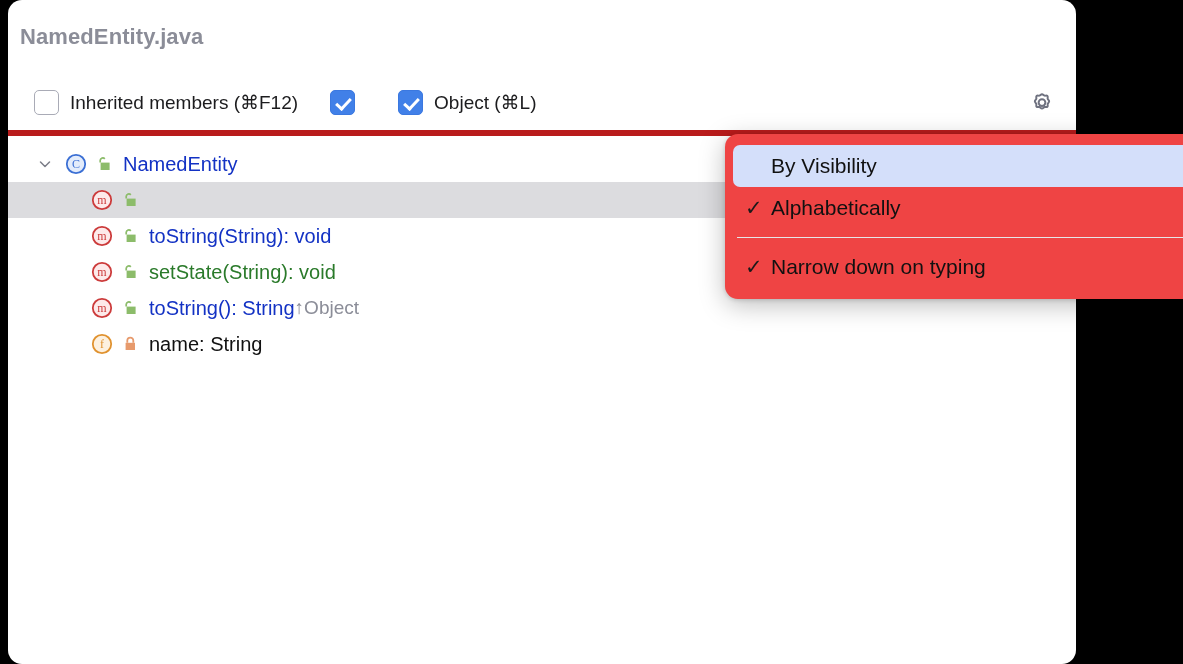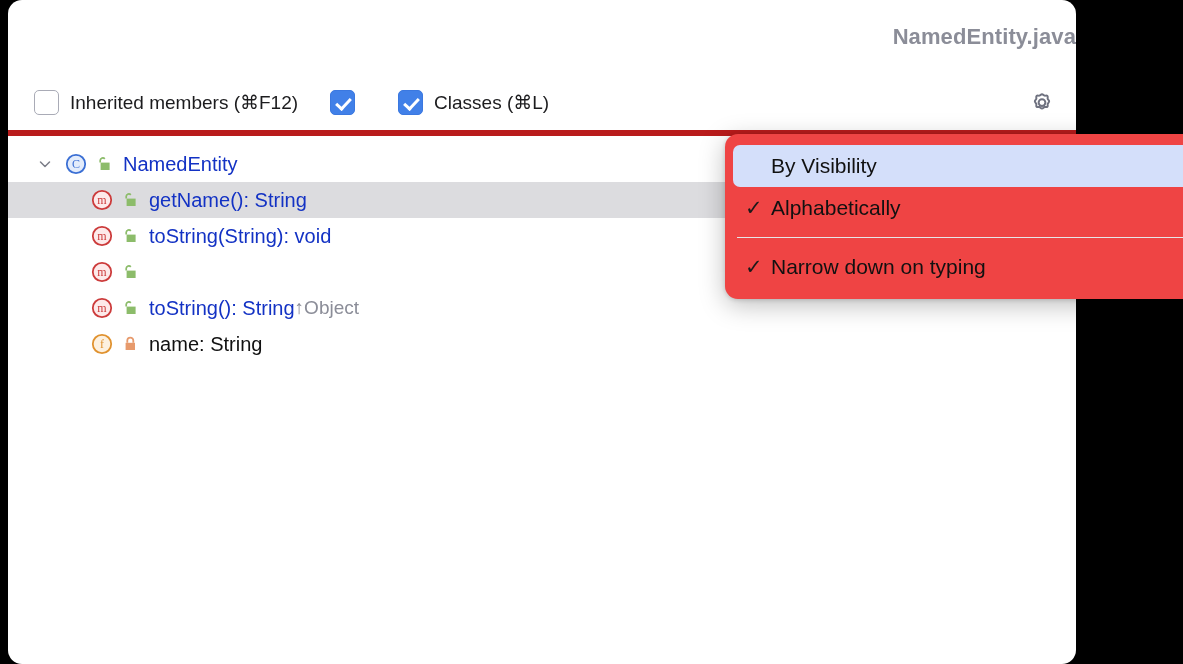--- a/index.html
+++ b/index.html
@@ -28,22 +28,23 @@
     height: 664px;
     background: #ffffff;
     border-radius: 14px;
     overflow: hidden;
   }
 
   .titlebar {
     height: 74px;
     display: flex;
     align-items: center;
-    justify-content: flex-end;
+    justify-content: flex-start;
     user-select: none;
+    margin-left: 12px;
   }
   .title-text {
     font-size: 22px;
     font-weight: bold;
     color: #8b8d98;
     letter-spacing: 0.1px;
   }
 
   
   .toolbar {
@@ -225,21 +226,21 @@
         <span class="cb-box off"></span>
         <span class="cb-label">Inherited members (⌘F12)</span>
       </label>
 
       <label class="cb-item">
         <span class="cb-box on"></span>
       </label>
 
       <label class="cb-item">
         <span class="cb-box on"></span>
-        <span class="cb-label">Classes (⌘L)</span>
+        <span class="cb-label">Object (⌘L)</span>
       </label>
 
       <span class="gear-btn">
         <svg width="28" height="28" viewBox="0 0 24 24" fill="none" stroke="#6f7280" stroke-width="1.7" stroke-linejoin="round">
           <path d="M12 3.1c1.0 0 1.35 1.0 2.2 1.25 .86 .25 1.66 -.46 2.4 .28 .74 .74 .03 1.54 .28 2.4 .25 .85 1.25 1.2 1.25 2.2 0 1.0 -1.0 1.35 -1.25 2.2 -.25 .86 .46 1.66 -.28 2.4 -.74 .74 -1.54 .03 -2.4 .28 -.85 .25 -1.2 1.25 -2.2 1.25 -1.0 0 -1.35 -1.0 -2.2 -1.25 -.86 -.25 -1.66 .46 -2.4 -.28 -.74 -.74 -.03 -1.54 -.28 -2.4 -.25 -.85 -1.25 -1.2 -1.25 -2.2 0 -1.0 1.0 -1.35 1.25 -2.2 .25 -.86 -.46 -1.66 .28 -2.4 .74 -.74 1.54 -.03 2.4 -.28 .85 -.25 1.2 -1.25 2.2 -1.25 z" transform="translate(0,2.2)"></path>
           <circle cx="12" cy="12.5" r="2.9"></circle>
         </svg>
       </span>
 
     </div>
@@ -274,21 +275,20 @@
             <circle cx="12" cy="12" r="9.2" fill="#fdeaea" stroke="#cc3b3b" stroke-width="1.8"></circle>
             <text x="12" y="16.3" text-anchor="middle" font-family="Liberation Serif, serif" font-size="12" fill="#cc3b3b">m</text>
           </svg>
         </span>
         <span class="lock-icon">
           <svg width="17" height="18" viewBox="0 0 17 18">
             <path d="M4.2 7.6 V5.4 a2.6 2.6 0 0 1 4.6 -1.5" fill="none" stroke="#8cbc6a" stroke-width="1.7"></path>
             <rect x="4.6" y="7.6" width="9" height="7.4" fill="#8cbc6a"></rect>
           </svg>
         </span>
-        <span class="node-label c-blue">getName(): String</span>
       </div>
 
       <div class="tree-row">
         <span class="indent"></span>
         <span class="kind-icon">
           <svg width="24" height="24" viewBox="0 0 24 24">
             <circle cx="12" cy="12" r="9.2" fill="#fdeaea" stroke="#cc3b3b" stroke-width="1.8"></circle>
             <text x="12" y="16.3" text-anchor="middle" font-family="Liberation Serif, serif" font-size="12" fill="#cc3b3b">m</text>
           </svg>
         </span>
@@ -308,20 +308,21 @@
             <circle cx="12" cy="12" r="9.2" fill="#fdeaea" stroke="#cc3b3b" stroke-width="1.8"></circle>
             <text x="12" y="16.3" text-anchor="middle" font-family="Liberation Serif, serif" font-size="12" fill="#cc3b3b">m</text>
           </svg>
         </span>
         <span class="lock-icon">
           <svg width="17" height="18" viewBox="0 0 17 18">
             <path d="M4.2 7.6 V5.4 a2.6 2.6 0 0 1 4.6 -1.5" fill="none" stroke="#8cbc6a" stroke-width="1.7"></path>
             <rect x="4.6" y="7.6" width="9" height="7.4" fill="#8cbc6a"></rect>
           </svg>
         </span>
+        <span class="node-label c-green">setState(String): void</span>
       </div>
 
       <div class="tree-row">
         <span class="indent"></span>
         <span class="kind-icon">
           <svg width="24" height="24" viewBox="0 0 24 24">
             <circle cx="12" cy="12" r="9.2" fill="#fdeaea" stroke="#cc3b3b" stroke-width="1.8"></circle>
             <text x="12" y="16.3" text-anchor="middle" font-family="Liberation Serif, serif" font-size="12" fill="#cc3b3b">m</text>
           </svg>
         </span>

